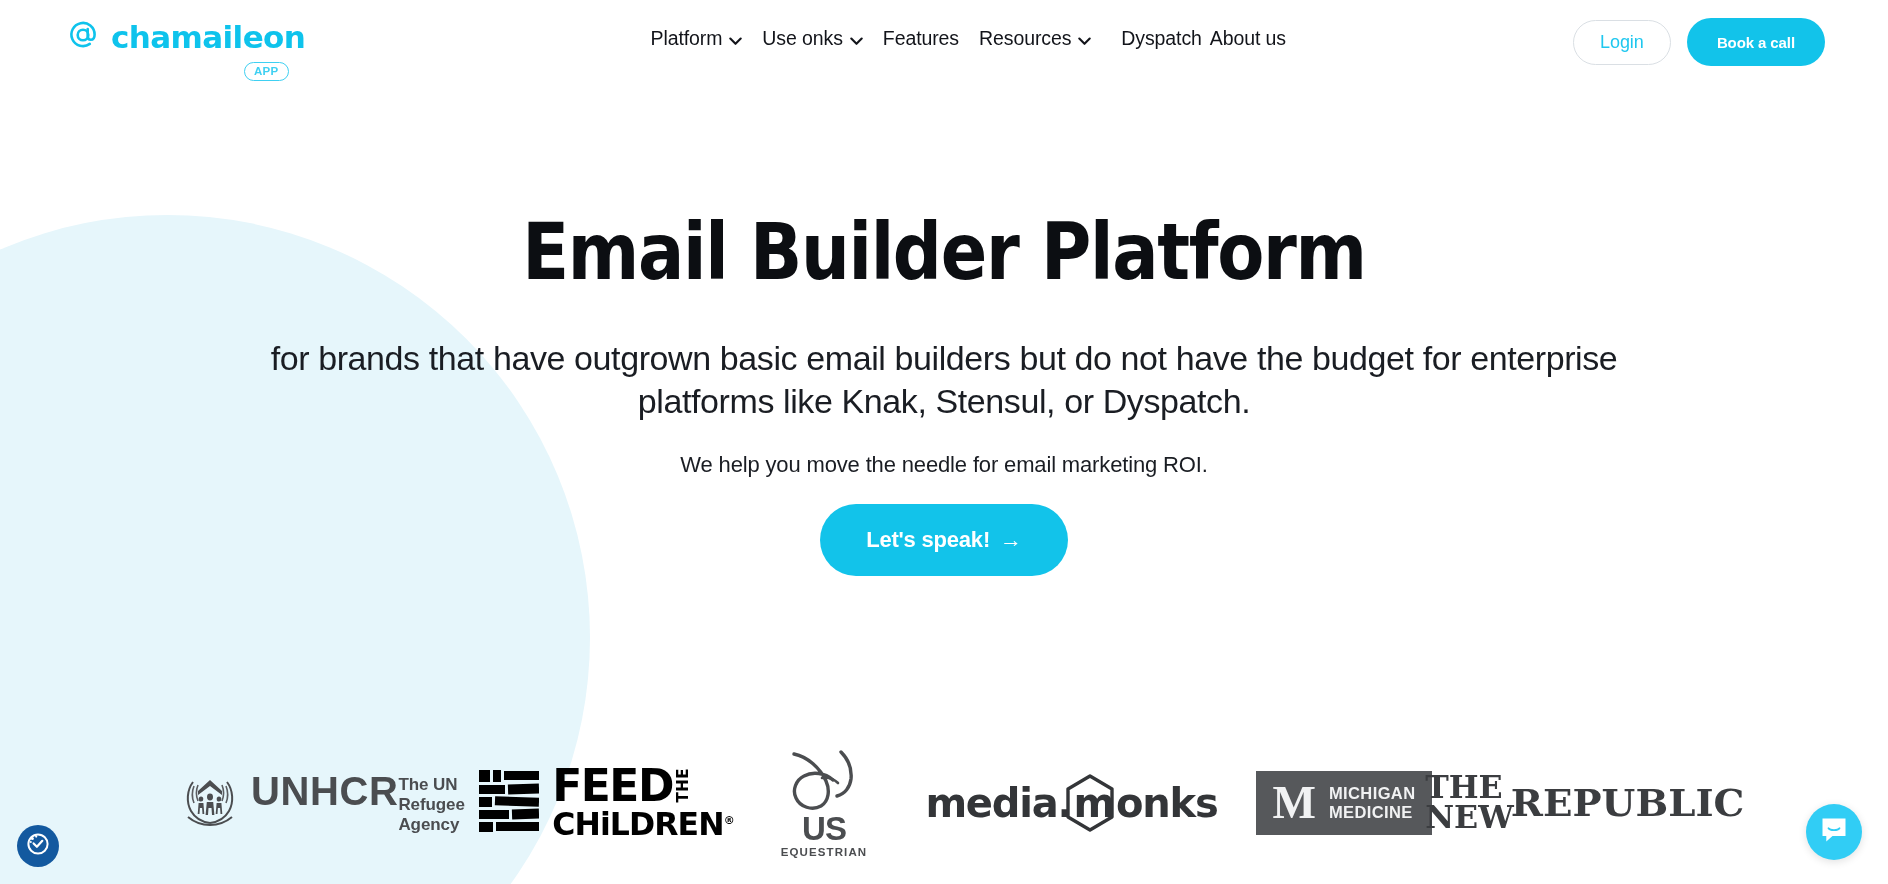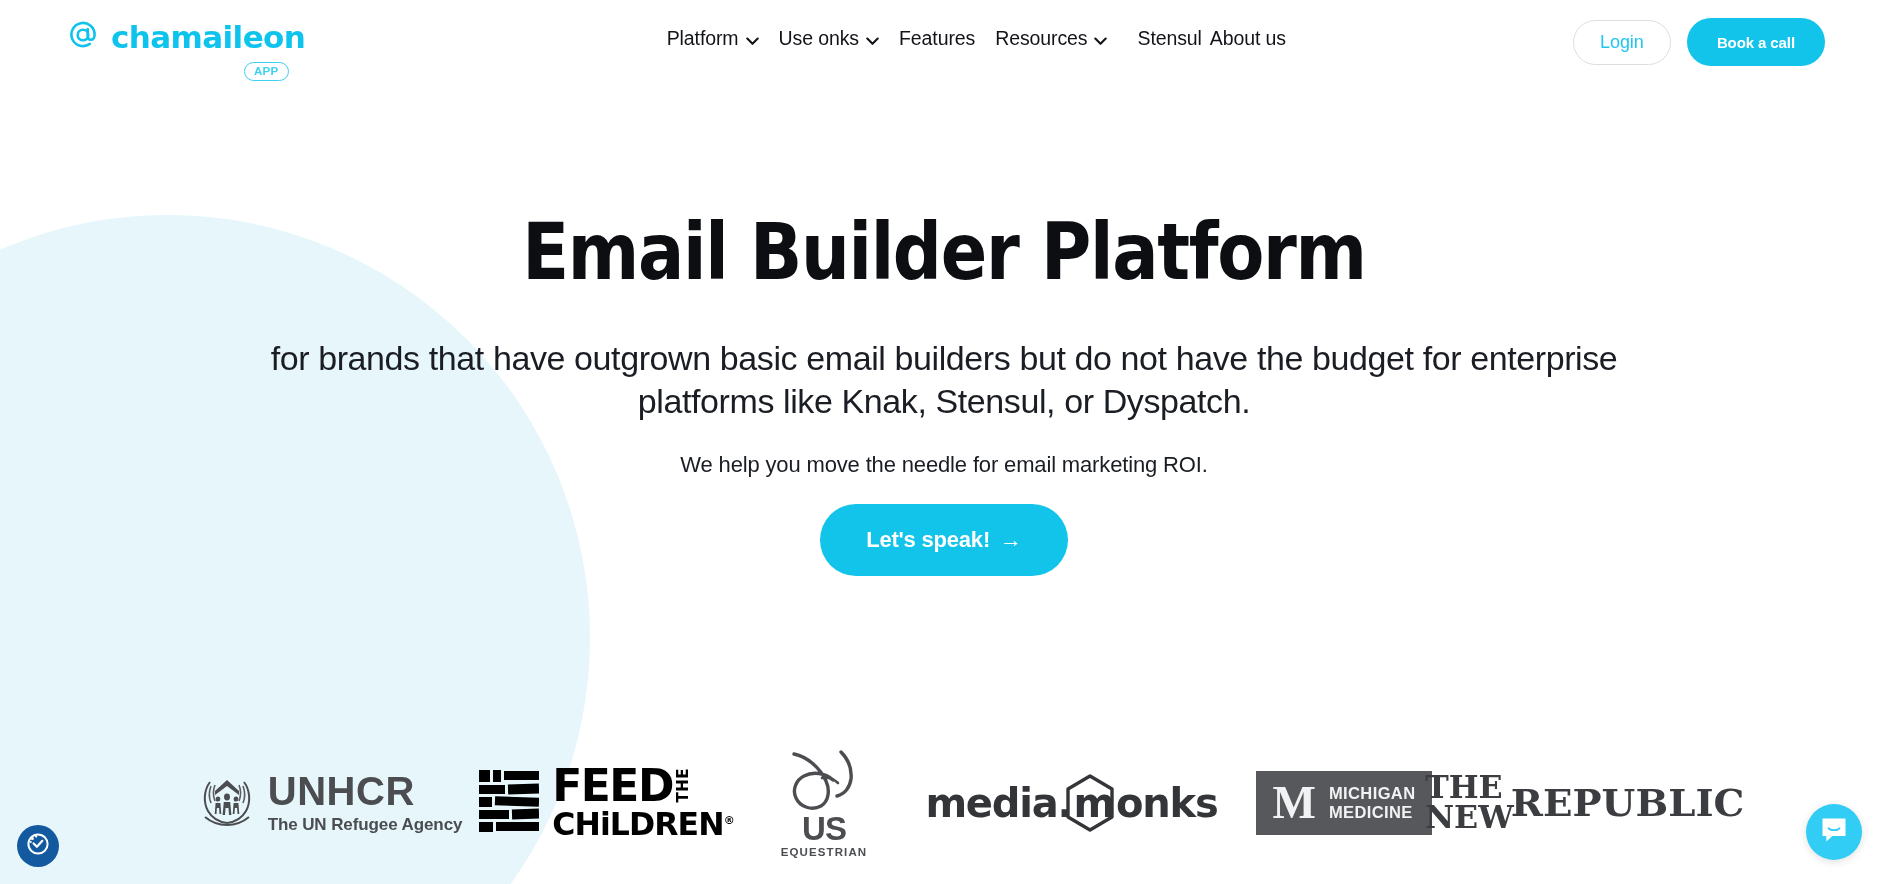--- a/index.html
+++ b/index.html
@@ -214,21 +214,21 @@
     height: 100px;
   }
   .c-unhcr   { width: 300px; }
   .c-feed    { width: 255px; }
   .c-usef    { width: 180px; }
   .c-monks   { width: 315px; }
   .c-michigan{ width: 230px; }
   .c-tnr     { width: 250px; }
 
   .lg-unhcr { display: flex; align-items: center; gap: 10px; }
-  .lg-unhcr .txt { display: flex; flex-direction: column; align-items: flex-start; }
+  .lg-unhcr .txt { display: flex; flex-direction: row; align-items: flex-start; }
   .lg-unhcr .big {
     font-size: 40px; font-weight: 700; color: #4b4d50;
     letter-spacing: 0.6px; line-height: 1;
     font-family: "Liberation Sans", sans-serif;
   }
   .lg-unhcr .small {
     font-size: 17px; font-weight: 700; color: #4b4d50;
     letter-spacing: -0.1px; margin-top: 4px;
     font-family: "Liberation Sans", sans-serif;
   }
@@ -364,21 +364,21 @@
     </span>
     <span class="nav-item">
       <span>Resources</span>
       <span class="caret">
         <svg width="13" height="9" viewBox="0 0 13 9">
             <path d="M1.3 1.6 6.5 6.8l5.2-5.2" fill="none" stroke="#12141a" stroke-width="2.1" stroke-linecap="round" stroke-linejoin="round"></path>
           </svg>
       </span>
     </span>
     <span class="nav-item" style="margin-left:10px;">
-      <span>Stensul</span>
+      <span>Dyspatch</span>
     </span>
     <span class="nav-item" style="margin-left:-12px;">
       <span>About us</span>
     </span>
   </nav>
 
   <div class="header-actions">
     <button class="btn-login">Login</button>
     <button class="btn-book">Book a call</button>
   </div>

